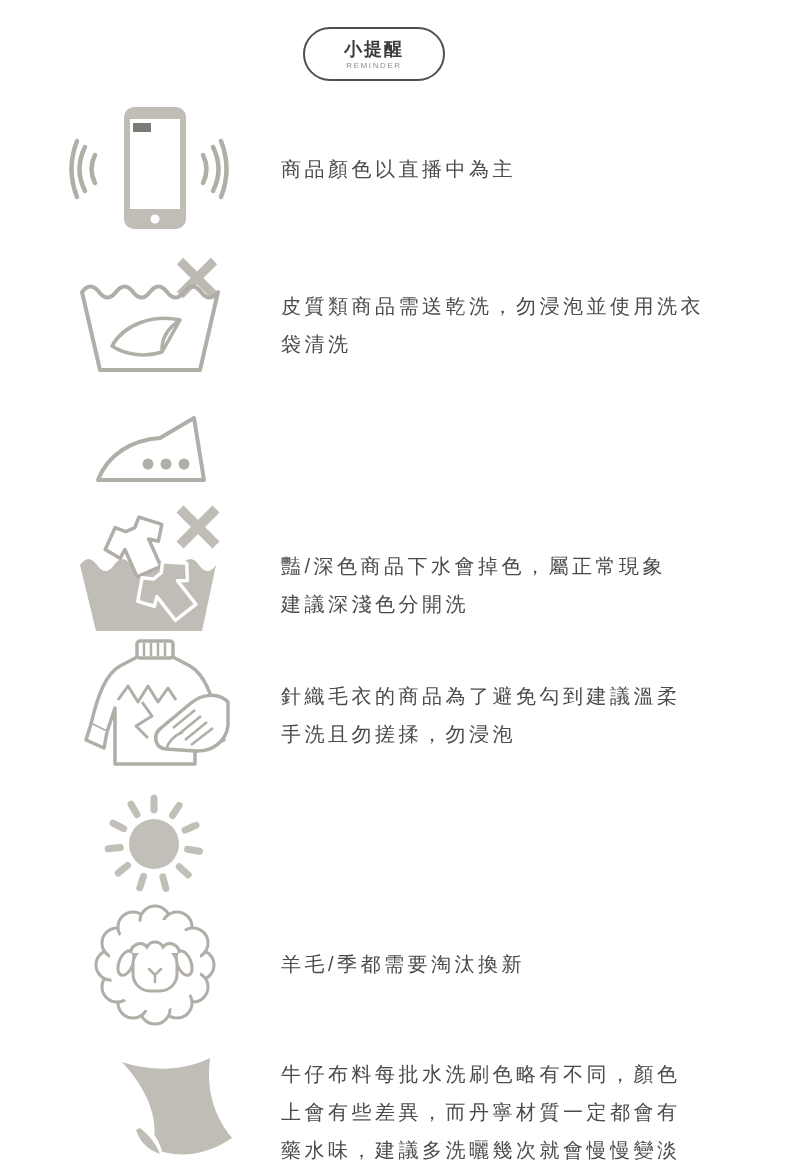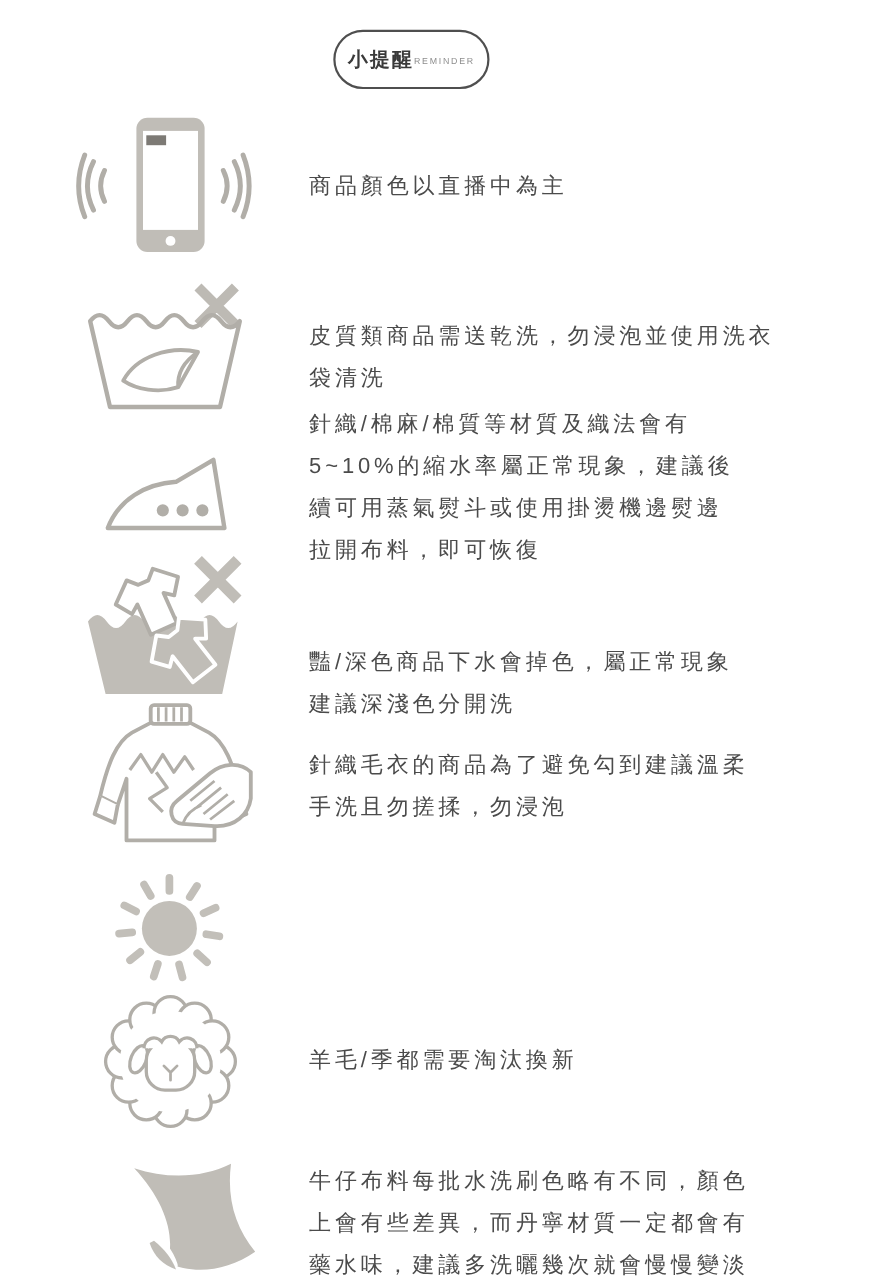--- a/index.html
+++ b/index.html
@@ -2,37 +2,37 @@
 <html><head>
 <meta charset="utf-8">
 <style>
   html,body{margin:0;padding:0;background:#ffffff;}
   body{font-family:"Liberation Sans", sans-serif;}
   .page{position:relative;width:800px;height:1168px;background:#ffffff;overflow:hidden;}
 
   
   .badge{position:absolute;left:303px;top:27px;width:142px;height:54px;
          border:2px solid #4f4f4f;border-radius:29px;box-sizing:border-box;
-         display:flex;flex-direction:row;align-items:center;justify-content:center;}
+         display:flex;flex-direction:column;align-items:center;justify-content:center;}
   .badge-title{font-size:18px;font-weight:700;color:#3a3a3a;letter-spacing:2px;line-height:20px;}
   .badge-sub{font-size:8px;color:#8d8d8d;letter-spacing:1.6px;margin-top:2px;text-align:right;}
 
   
   .icon-box{position:absolute;}
   .caption{position:absolute;left:281px;margin:0;font-size:20px;line-height:38px;
            letter-spacing:3.5px;color:#4b4b4b;white-space:pre;font-weight:400;}
 
   .icon-s0{left:64px;top:98px;}
   .cap-s0{top:150px;text-align:right;}
   .icon-s1{left:76px;top:256px;}
   .cap-s1{top:287px;}
   .icon-s2{left:82px;top:398px;}
   .cap-s2{top:367px;}
   .icon-s3{left:74px;top:503px;}
-  .cap-s3{top:547px;margin-top:36px;}
+  .cap-s3{top:547px;}
   .icon-s4{left:78px;top:636px;}
   .cap-s4{top:677px;}
   .icon-s5{left:90px;top:786px;}
   .cap-s5{top:791px;}
   .icon-s6{left:84px;top:903px;}
   .cap-s6{top:945px;}
   .icon-s7{left:94px;top:1054px;}
   .cap-s7{top:1055px;}
 </style>
 </head>
@@ -77,24 +77,20 @@
 袋清洗</p>
 
   <div class="icon-box icon-s2">
     <svg width="140" height="102" viewBox="0 0 140 102" aria-hidden="true">
       <path d="M16,82 C26,56 50,42 78,40 L112,20 L122,82 Z" fill="none" stroke="#b1aea8" stroke-width="4" stroke-linejoin="round" stroke-linecap="round"></path>
       <circle cx="66" cy="66" r="5.5" fill="#b1aea8"></circle>
       <circle cx="84" cy="66" r="5.5" fill="#b1aea8"></circle>
       <circle cx="102" cy="66" r="5.5" fill="#b1aea8"></circle>
     </svg>
   </div>
-  <p class="caption cap-s2">針織/棉麻/棉質等材質及織法會有
-5~10%的縮水率屬正常現象，建議後
-續可用蒸氣熨斗或使用掛燙機邊熨邊
-拉開布料，即可恢復</p>
 
   <div class="icon-box icon-s3">
     <svg width="154" height="132" viewBox="0 0 154 132" aria-hidden="true">
       <g stroke="#c0bdb7" stroke-width="10">
         <path d="M106,6 L142,42 M142,6 L106,42"></path>
       </g>
       <path d="M6,62 Q14.5,50 23,62 T40,62 T57,62 T74,62 T91,62 T108,62 T125,62 T142,62 L128,128 L22,128 Z" fill="#c0bdb7"></path>
       <path transform="translate(64,44) rotate(-24)" d="M-31,-11 L-13,-27 L-5,-19 L5,-19 L13,-27 L31,-11 L21,3 L13,-3 L13,27 L-13,27 L-13,-3 L-21,3 Z" fill="#ffffff" stroke="#b1aea8" stroke-width="3.5" stroke-linejoin="round"></path>
       <path transform="translate(95,88) rotate(-38)" d="M-31,-11 L-13,-27 L-5,-19 L5,-19 L13,-27 L31,-11 L21,3 L13,-3 L13,27 L-13,27 L-13,-3 L-21,3 Z" fill="#c0bdb7" stroke="#ffffff" stroke-width="3.5" stroke-linejoin="round"></path>
     </svg>

